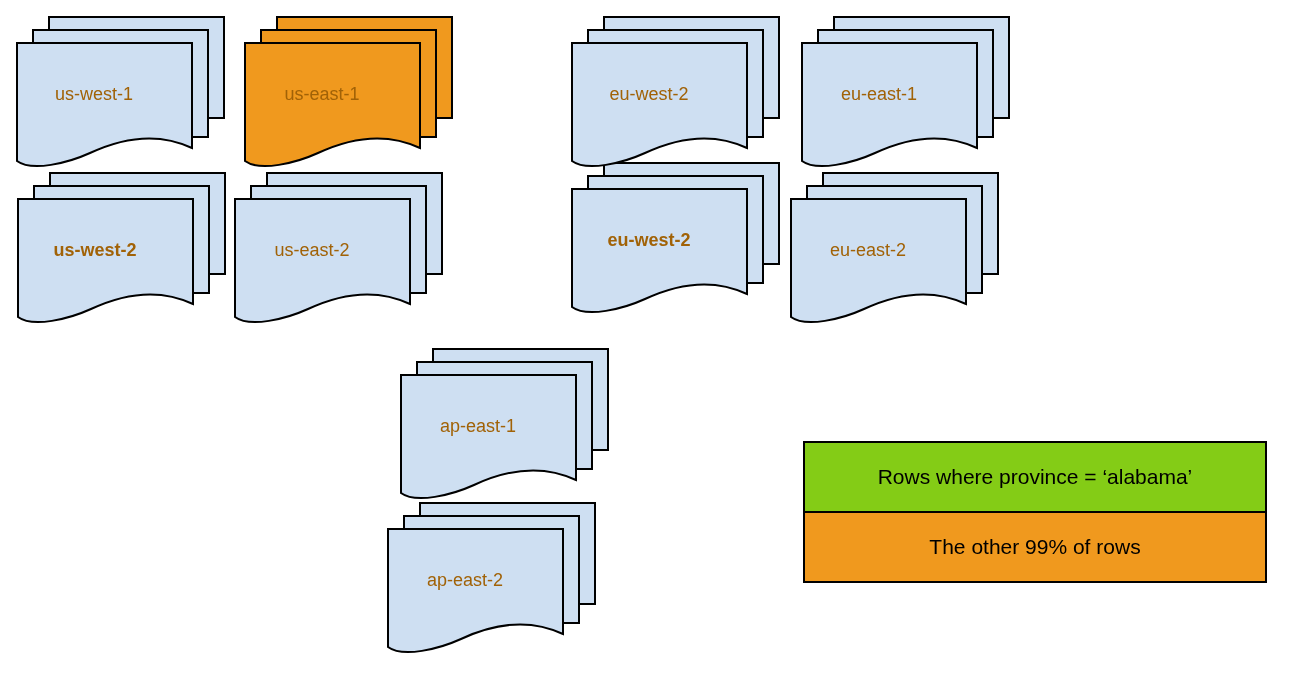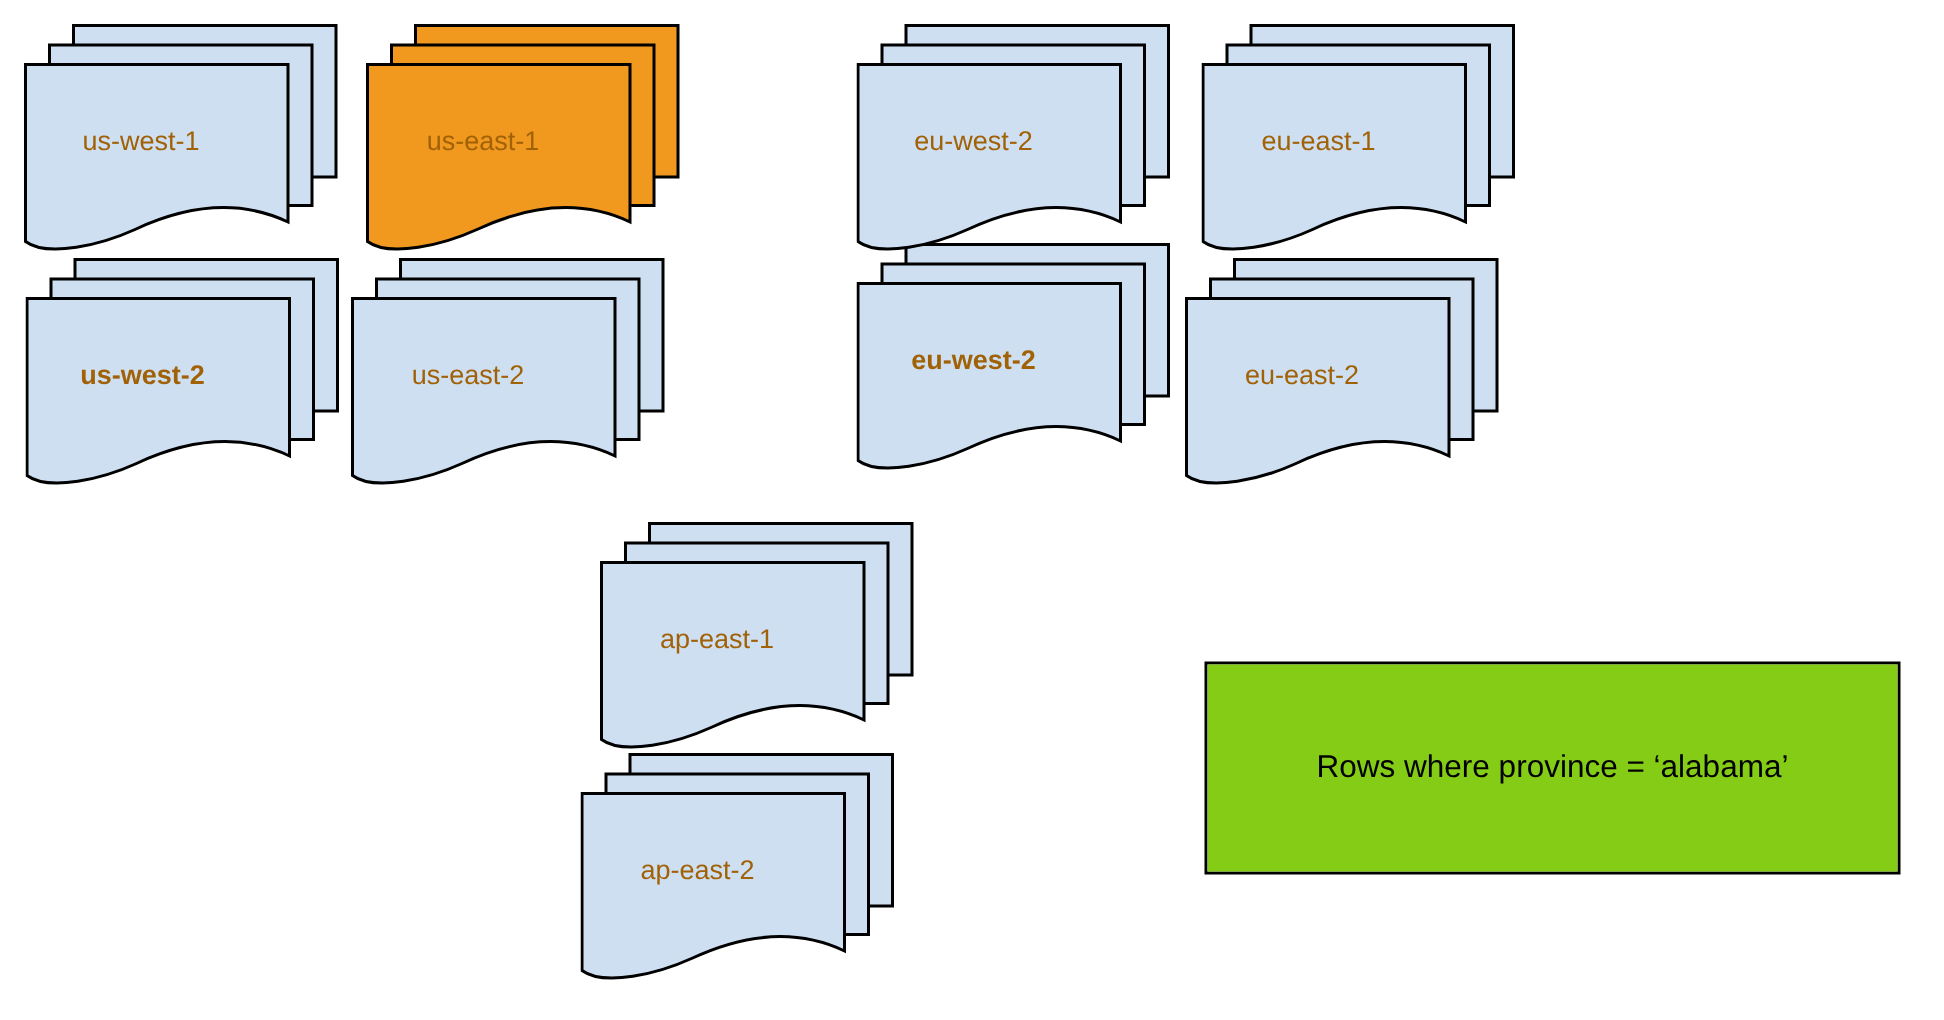--- a/index.html
+++ b/index.html
@@ -153,15 +153,18 @@
         <path class="sheet front-sheet" d="M1,29 H176 V134 C140,117 104,125 74,139 C52,149 16,158 1,147 Z" style="fill: rgb(206, 223, 242); stroke: rgb(0, 0, 0);"></path>
       </svg>
       <div class="stack-label">ap-east-2</div>
     </div>
     </div>
 
   <div class="legend">
     <div class="legend-row" id="legend-row-0" style="background: #84cc16;">
       <span>Rows where province = ‘alabama’</span>
     </div>
+    <div class="legend-row" id="legend-row-1" style="background: rgb(240, 153, 30);">
+      <span>The other 99% of rows</span>
+    </div>
   </div>
 
 </div>
 
 </body></html>

